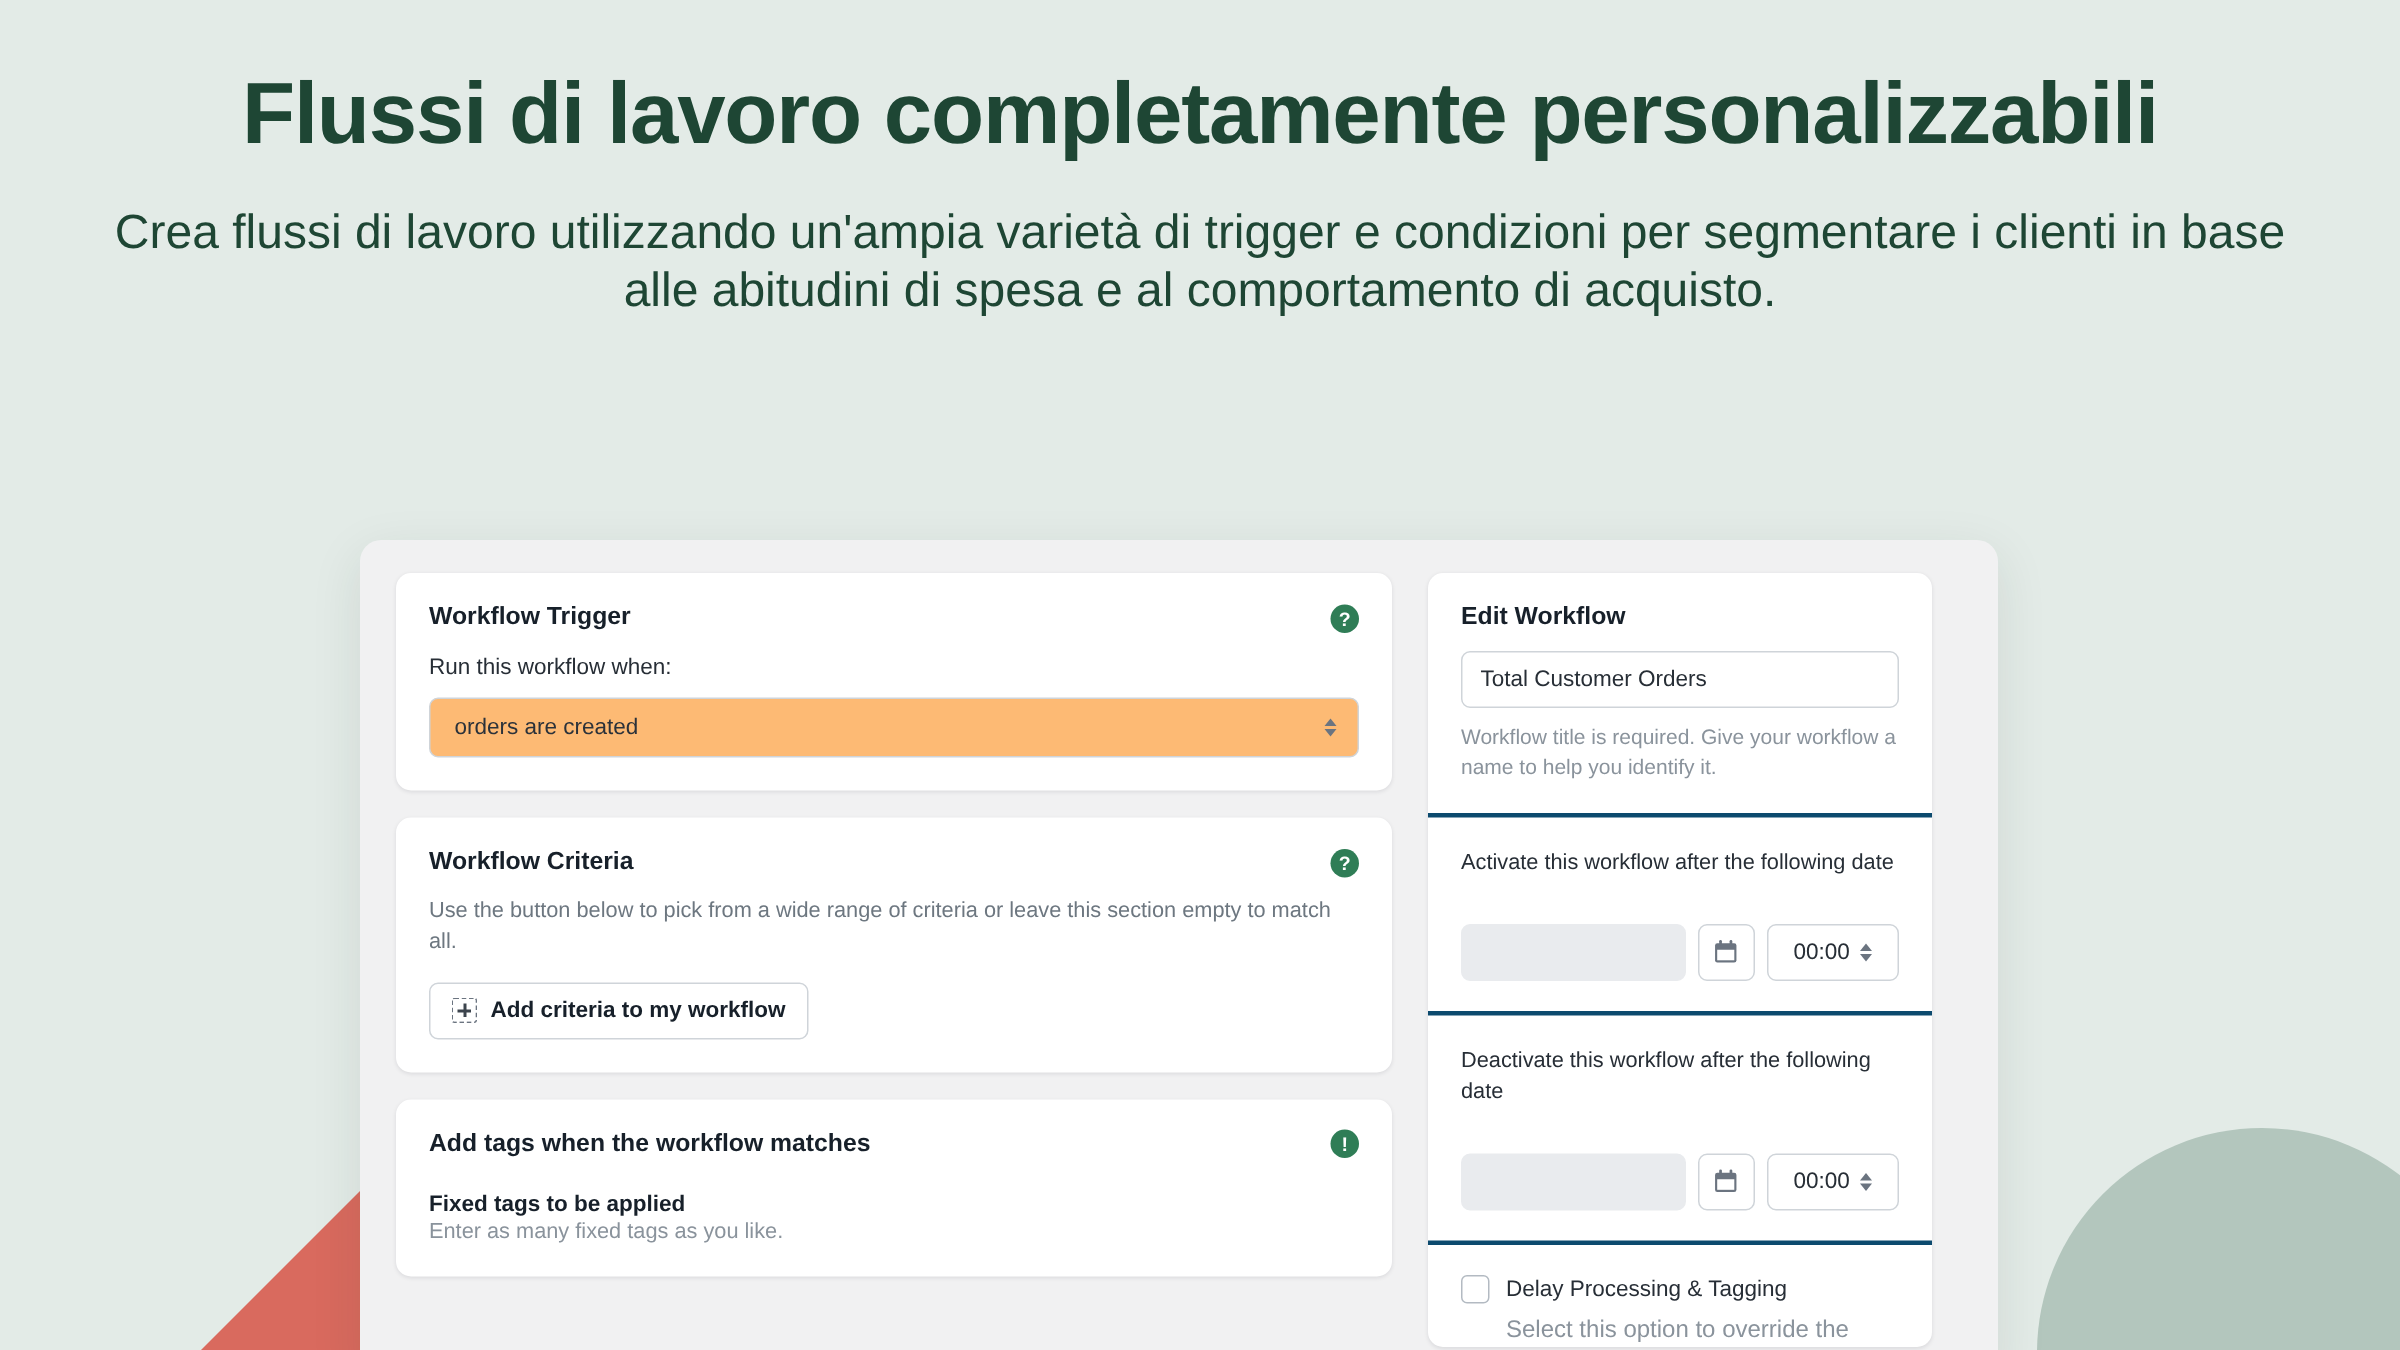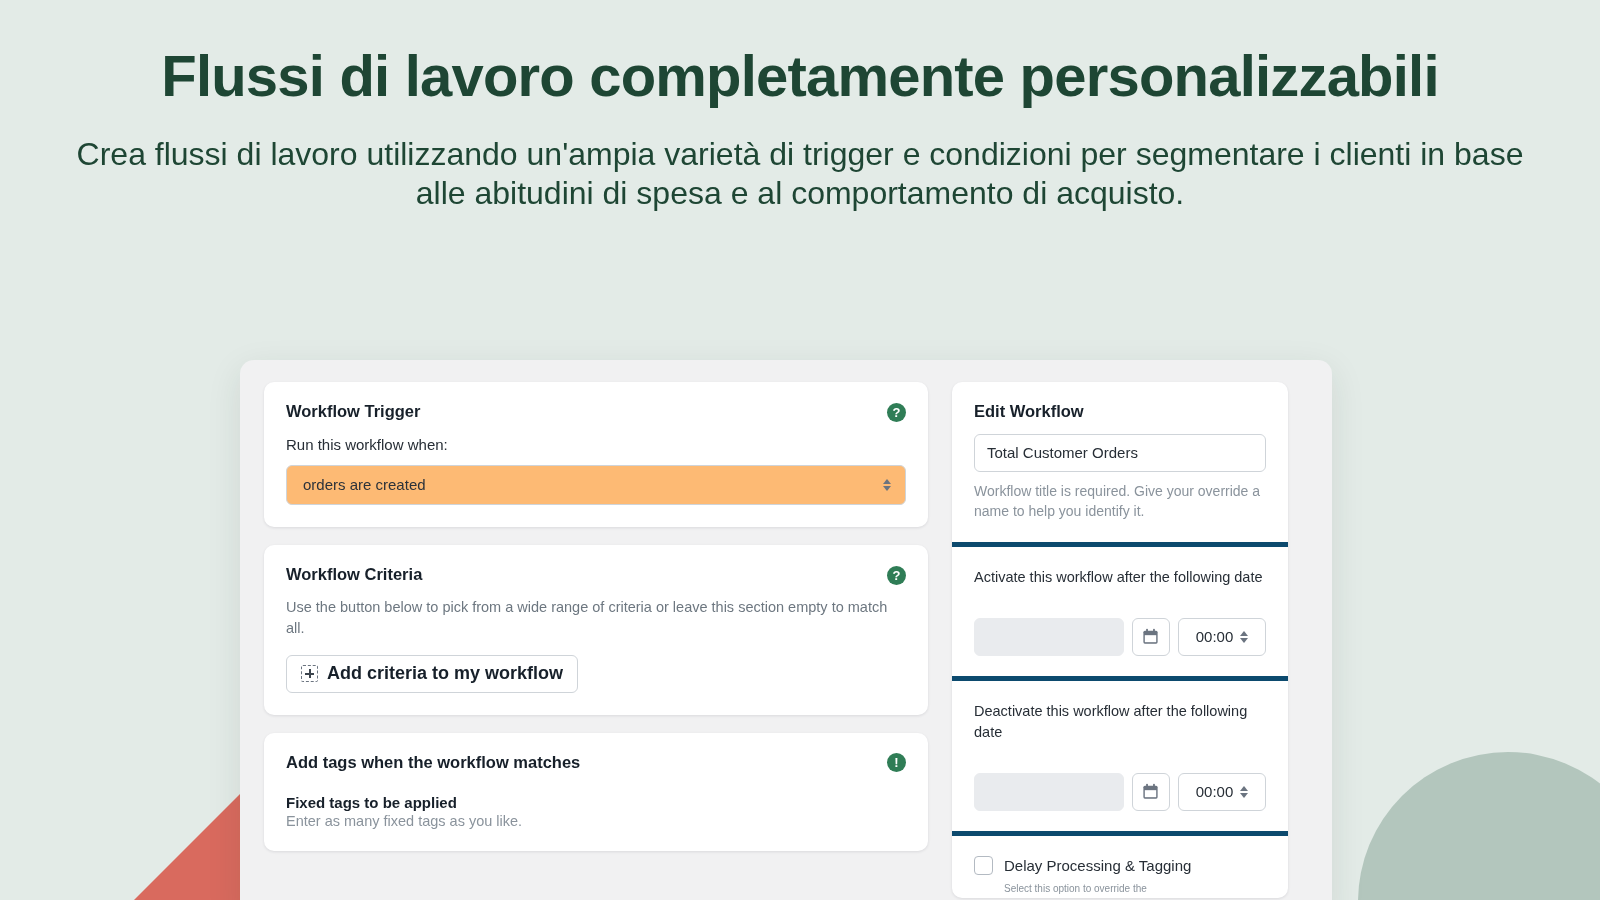--- a/index.html
+++ b/index.html
@@ -175,21 +175,21 @@
   .btn-outline {
     margin-top: 16px;
     display: inline-flex;
     align-items: center;
     gap: 9px;
     height: 38px;
     padding: 0 14px;
     border: 1px solid #cfd4d9;
     border-radius: 6px;
     background: #ffffff;
-    font-size: 18px;
+    font-size: 15px;
     font-weight: 600;
     color: #17202a;
     cursor: pointer;
     font-family: "Liberation Sans", sans-serif;
   }
 
   .plus-box {
     width: 17px;
     height: 17px;
     border: 1.5px dashed #6b7480;
@@ -216,21 +216,21 @@
     margin-top: 2px;
     font-size: 14.5px;
     color: #8a939c;
   }
 
   
   .card-right { height: 100%; display: flex; flex-direction: column; }
 
   .section {
     padding: 20px 22px 20px;
-    border-bottom: 5px solid #0c4a6e;
+    border-bottom: 3px solid #0c4a6e;
   }
   .section:last-child { border-bottom: none; }
 
   .text-input {
     margin-top: 12px;
     width: 100%;
     height: 38px;
     border: 1px solid #cfd4d9;
     border-radius: 6px;
     background: #ffffff;
@@ -312,21 +312,21 @@
   }
 
   .check-label {
     font-size: 15px;
     color: #272e36;
   }
 
   .check-help {
     margin-top: 7px;
     margin-left: 30px;
-    font-size: 10px;
+    font-size: 16px;
     line-height: 1.42;
     color: #8a939c;
   }
 </style>
 </head>
 <body>
 
 <div class="deco-layer">
   <div class="deco-triangle"></div>
   <div class="deco-circle"></div>
@@ -378,21 +378,21 @@
     </div>
 
   </div>
 
   <div class="col-right">
     <div class="card card-right">
 
       <div class="section">
         <div class="card-title">Edit Workflow</div>
         <input class="text-input" type="text" value="Total Customer Orders" style="">
-        <div class="hint">Workflow title is required. Give your override a name to help you identify it.</div>
+        <div class="hint">Workflow title is required. Give your workflow a name to help you identify it.</div>
       </div>
 
       <div class="section">
         <div class="section-label">Activate this workflow after the following date</div>
         <div class="date-row">
           <div class="date-input"></div>
           <div class="cal-btn">
             <svg width="19" height="19" viewBox="0 0 20 20">
               <rect x="2.5" y="4" width="15" height="13.5" rx="1.6" fill="#6b7480"></rect>
               <rect x="4" y="8.6" width="12" height="7.4" fill="#ffffff"></rect>

